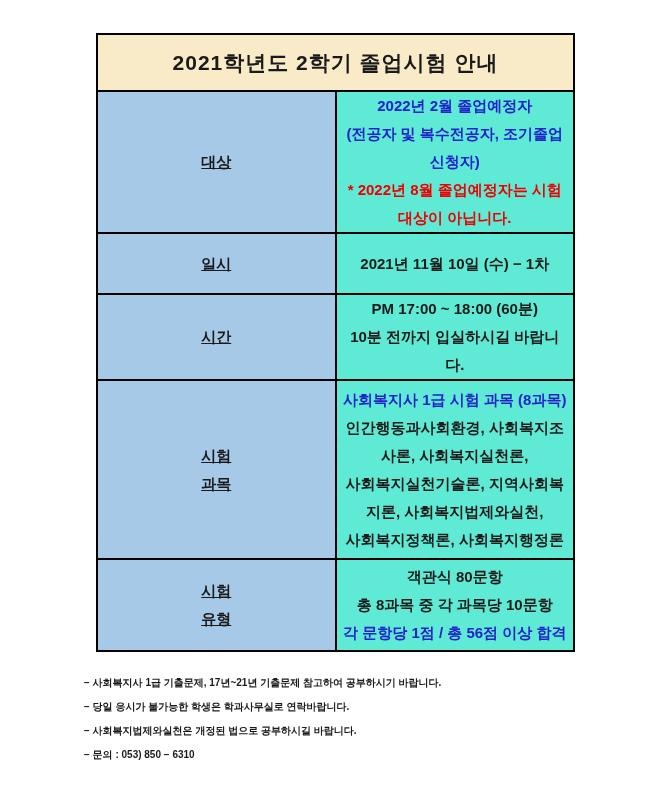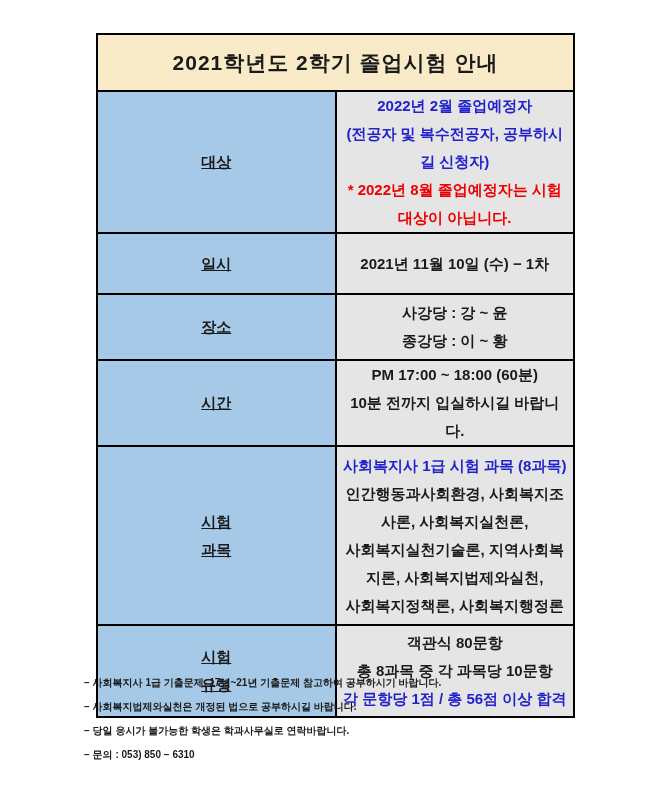--- a/index.html
+++ b/index.html
@@ -42,21 +42,21 @@
     width: 50px;
     background: var(--label_bg, #a6c9e8);
     text-align: center;
     vertical-align: middle;
     font-size: 15px;
     padding: 0;
     text-decoration: underline;
   }
   .label-line { line-height: 28px; }
   td.content-cell {
-    background: #e5e5e5;
+    background: #5eead4;
     text-align: center;
     vertical-align: middle;
     font-size: 15px;
     padding: 0 6px;
   }
   .line { line-height: 28px; }
   .line[data-color="blue"]  { color: var(--blue, #2222cc); }
   .line[data-color="red"]   { color: var(--red, #ee0000); }
   .line[data-color="black"] { color: var(--text_black, #1a1a1a); }
   tr.row-0 td { height: 92px; }
@@ -88,43 +88,34 @@
         <tr>
       <td class="title-cell" colspan="2">2021학년도 2학기 졸업시험 안내</td>
     </tr>
 
     <tr class="row-0">
       <td class="label-cell">
         <div class="label-line">대상</div>
       </td>
       <td class="content-cell">
         <div class="line" data-color="blue">2022년 2월 졸업예정자</div>
-        <div class="line" data-color="blue">(전공자 및 복수전공자, 공부하시길 신청자)</div>
+        <div class="line" data-color="blue">(전공자 및 복수전공자, 조기졸업 신청자)</div>
         <div class="line" data-color="red">* 2022년 8월 졸업예정자는 시험 대상이 아닙니다.</div>
       </td>
     </tr>
 
     <tr class="row-1">
       <td class="label-cell">
         <div class="label-line">일시</div>
       </td>
       <td class="content-cell">
         <div class="line" data-color="black">2021년 11월 10일 (수) − 1차</div>
       </td>
     </tr>
 
-    <tr class="row-2">
-      <td class="label-cell">
-        <div class="label-line">장소</div>
-      </td>
-      <td class="content-cell">
-        <div class="line" data-color="black">사강당 : 강 ~ 윤</div>
-        <div class="line" data-color="black">종강당 : 이 ~ 황</div>
-      </td>
-    </tr>
 
     <tr class="row-3">
       <td class="label-cell">
         <div class="label-line">시간</div>
       </td>
       <td class="content-cell">
         <div class="line" data-color="black">PM 17:00 ~ 18:00 (60분)</div>
         <div class="line" data-color="black">10분 전까지 입실하시길 바랍니다.</div>
       </td>
     </tr>
@@ -151,18 +142,18 @@
         <div class="line" data-color="black">객관식 80문항</div>
         <div class="line" data-color="black">총 8과목 중 각 과목당 10문항</div>
         <div class="line" data-color="blue">각 문항당 1점 / 총 56점 이상 합격</div>
       </td>
     </tr>
   </tbody>
     </table>
 
   <div class="notes">
     <div class="note">− 사회복지사 1급 기출문제, 17년~21년 기출문제 참고하여 공부하시기 바랍니다.</div>
+    <div class="note">− 당일 응시가 불가능한 학생은 학과사무실로 연락바랍니다.</div>
     <div class="note">− 사회복지법제와실천은 개정된 법으로 공부하시길 바랍니다.</div>
-    <div class="note">− 당일 응시가 불가능한 학생은 학과사무실로 연락바랍니다.</div>
     <div class="note">− 문의 : 053) 850 − 6310</div>
   </div>
 
 </div>
 
 </body></html>

